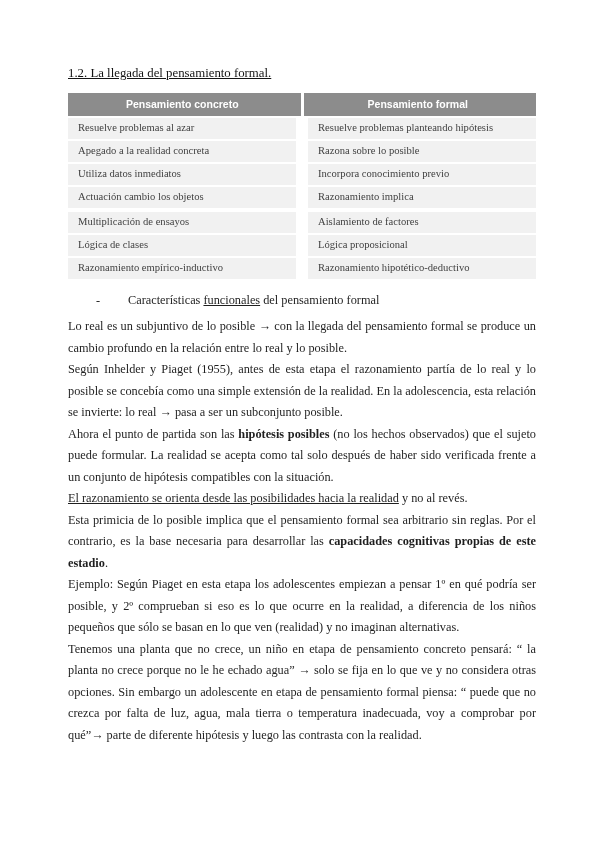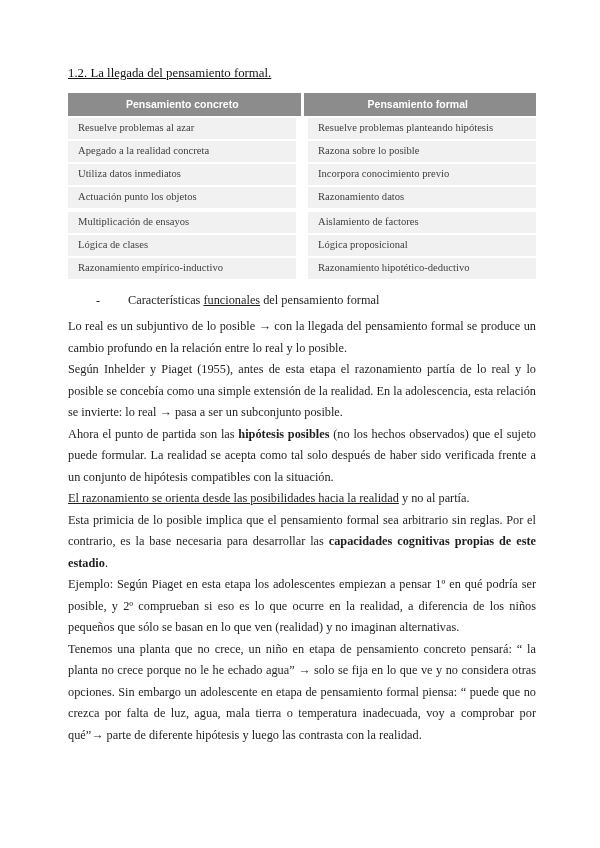--- a/index.html
+++ b/index.html
@@ -84,22 +84,22 @@
     </div>
     <div class="t-row">
       <div class="t-cell">Apegado a la realidad concreta</div>
       <div class="t-cell">Razona sobre lo posible</div>
     </div>
     <div class="t-row">
       <div class="t-cell">Utiliza datos inmediatos</div>
       <div class="t-cell">Incorpora conocimiento previo</div>
     </div>
     <div class="t-row">
-      <div class="t-cell">Actuación punto los objetos</div>
-      <div class="t-cell">Razonamiento datos</div>
+      <div class="t-cell">Actuación cambio los objetos</div>
+      <div class="t-cell">Razonamiento implica</div>
     </div>
     <div class="t-row">
     </div>
     <div class="t-row">
       <div class="t-cell">Multiplicación de ensayos</div>
       <div class="t-cell">Aislamiento de factores</div>
     </div>
     <div class="t-row">
       <div class="t-cell">Lógica de clases</div>
       <div class="t-cell">Lógica proposicional</div>
@@ -112,19 +112,19 @@
 
   <div class="bullet-line">
     <span class="bullet-dash">-</span>
     <span><span>Características </span><span class="u">funcionales</span><span> del pensamiento formal</span></span>
   </div>
 
   <div class="bodytext">
     <p>Lo real es un subjuntivo de lo posible  → con la llegada del pensamiento formal se produce un cambio profundo en la relación entre lo real y lo posible.</p>
     <p>Según Inhelder y Piaget (1955), antes de esta etapa el razonamiento partía de lo real y lo posible se concebía como una simple extensión de la realidad. En la adolescencia, esta relación se invierte: lo real → pasa a ser un subconjunto posible.</p>
     <p><span>Ahora el punto de partida son las </span><span class="b">hipótesis posibles</span><span> (no los hechos observados) que el sujeto puede formular. La realidad se acepta como tal solo después de haber sido verificada frente a un conjunto de hipótesis compatibles con la situación.</span></p>
-    <p><span class="u">El razonamiento se orienta desde las posibilidades hacia la realidad</span><span> y no al partía.</span></p>
+    <p><span class="u">El razonamiento se orienta desde las posibilidades hacia la realidad</span><span> y no al revés.</span></p>
     <p><span>Esta primicia de lo posible implica que el pensamiento formal sea arbitrario sin reglas. Por el contrario, es la base necesaria para desarrollar las </span><span class="b">capacidades cognitivas propias de este estadio</span><span>.</span></p>
     <p>Ejemplo: Según Piaget en esta etapa los adolescentes empiezan a pensar 1º en qué podría ser posible, y 2º comprueban si eso es lo que ocurre en la realidad, a diferencia de los niños pequeños que sólo se basan en lo que ven (realidad) y no imaginan alternativas.</p>
     <p>Tenemos una planta que no crece, un niño en etapa de pensamiento concreto pensará: “ la planta no crece porque no le he echado agua” → solo se fija en lo que ve y no considera otras opciones. Sin embargo un adolescente en etapa de pensamiento formal piensa: “ puede que no crezca por falta de luz, agua, mala tierra o temperatura inadecuada, voy a comprobar por qué”→ parte de diferente hipótesis y luego las contrasta con la realidad.</p>
   </div>
 
 </div>
 
 </body></html>

